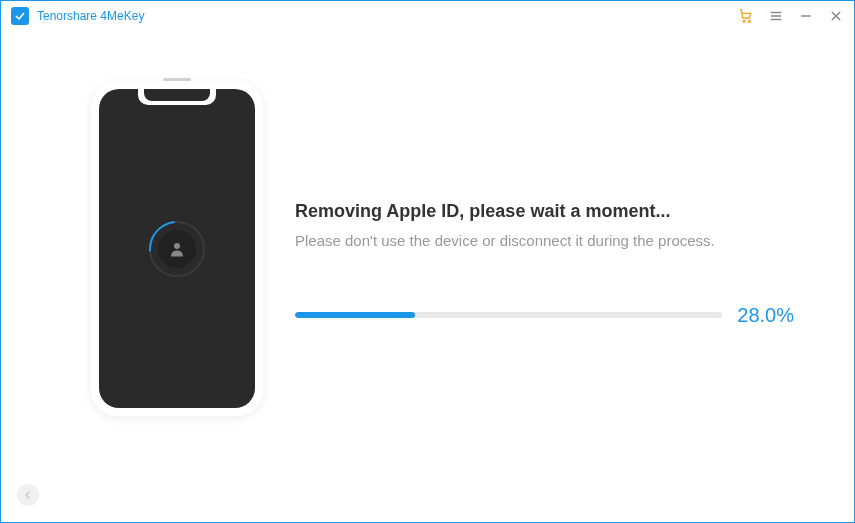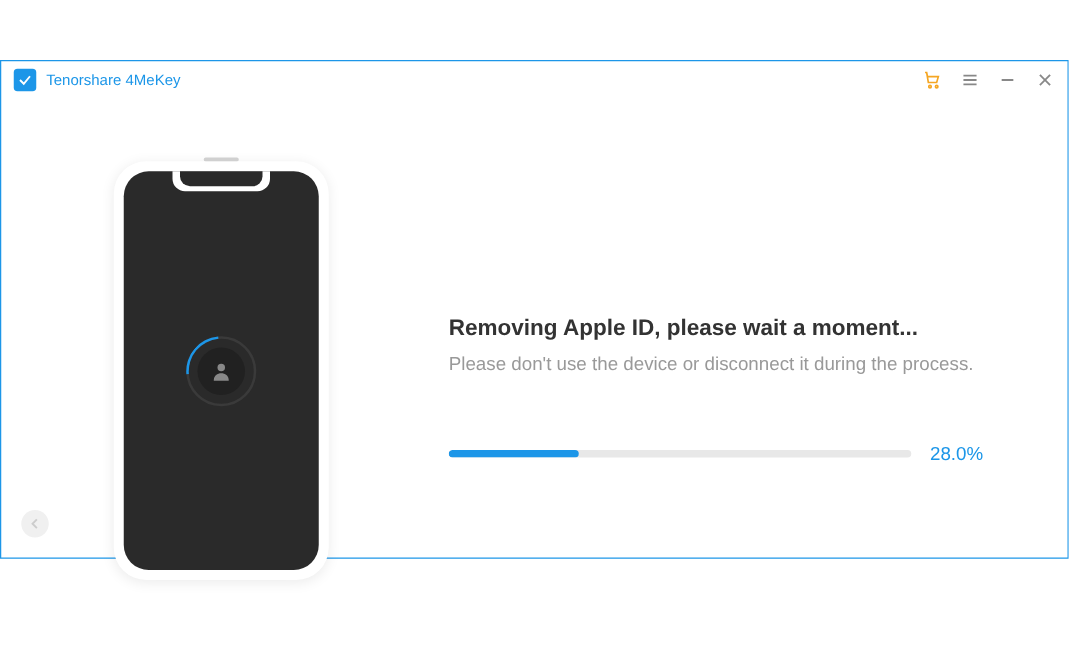--- a/index.html
+++ b/index.html
@@ -9,25 +9,24 @@
     }
     body {
       font-family: -apple-system, BlinkMacSystemFont, "Segoe UI", Arial, sans-serif;
       background: #fff;
       width: 855px;
       height: 523px;
       overflow: hidden;
     }
     .window {
       width: 855px;
-      height: 399px;
+      height: 523px;
       border: 1px solid #1c96e8;
       position: relative;
       background: #fff;
-      margin-top: 48px;
     }
     .titlebar {
       height: 30px;
       display: flex;
       align-items: center;
       justify-content: space-between;
       padding: 0 10px;
     }
     .titlebar-left {
       display: flex;
@@ -65,21 +64,21 @@
       width: 16px;
       height: 16px;
     }
     .cart-icon {
       color: #f5a623;
     }
     .content {
       display: flex;
       align-items: center;
       padding: 50px 60px 0 90px;
-      gap: 96px;
+      gap: 32px;
     }
     .phone-container {
       flex-shrink: 0;
     }
     .phone {
       position: relative;
       width: 172px;
       height: 335px;
       background: #fff;
       border-radius: 26px;
@@ -192,21 +191,21 @@
       overflow: hidden;
       position: relative;
     }
     .progress-fill {
       height: 100%;
       background: #1c96e8;
       border-radius: 3px;
       width: 28%;
     }
     .progress-percent {
-      font-size: 15px;
+      font-size: 20px;
       color: #1c96e8;
       min-width: 50px;
     }
     .back-button {
       position: absolute;
       bottom: 16px;
       left: 16px;
       width: 22px;
       height: 22px;
       border-radius: 50%;

